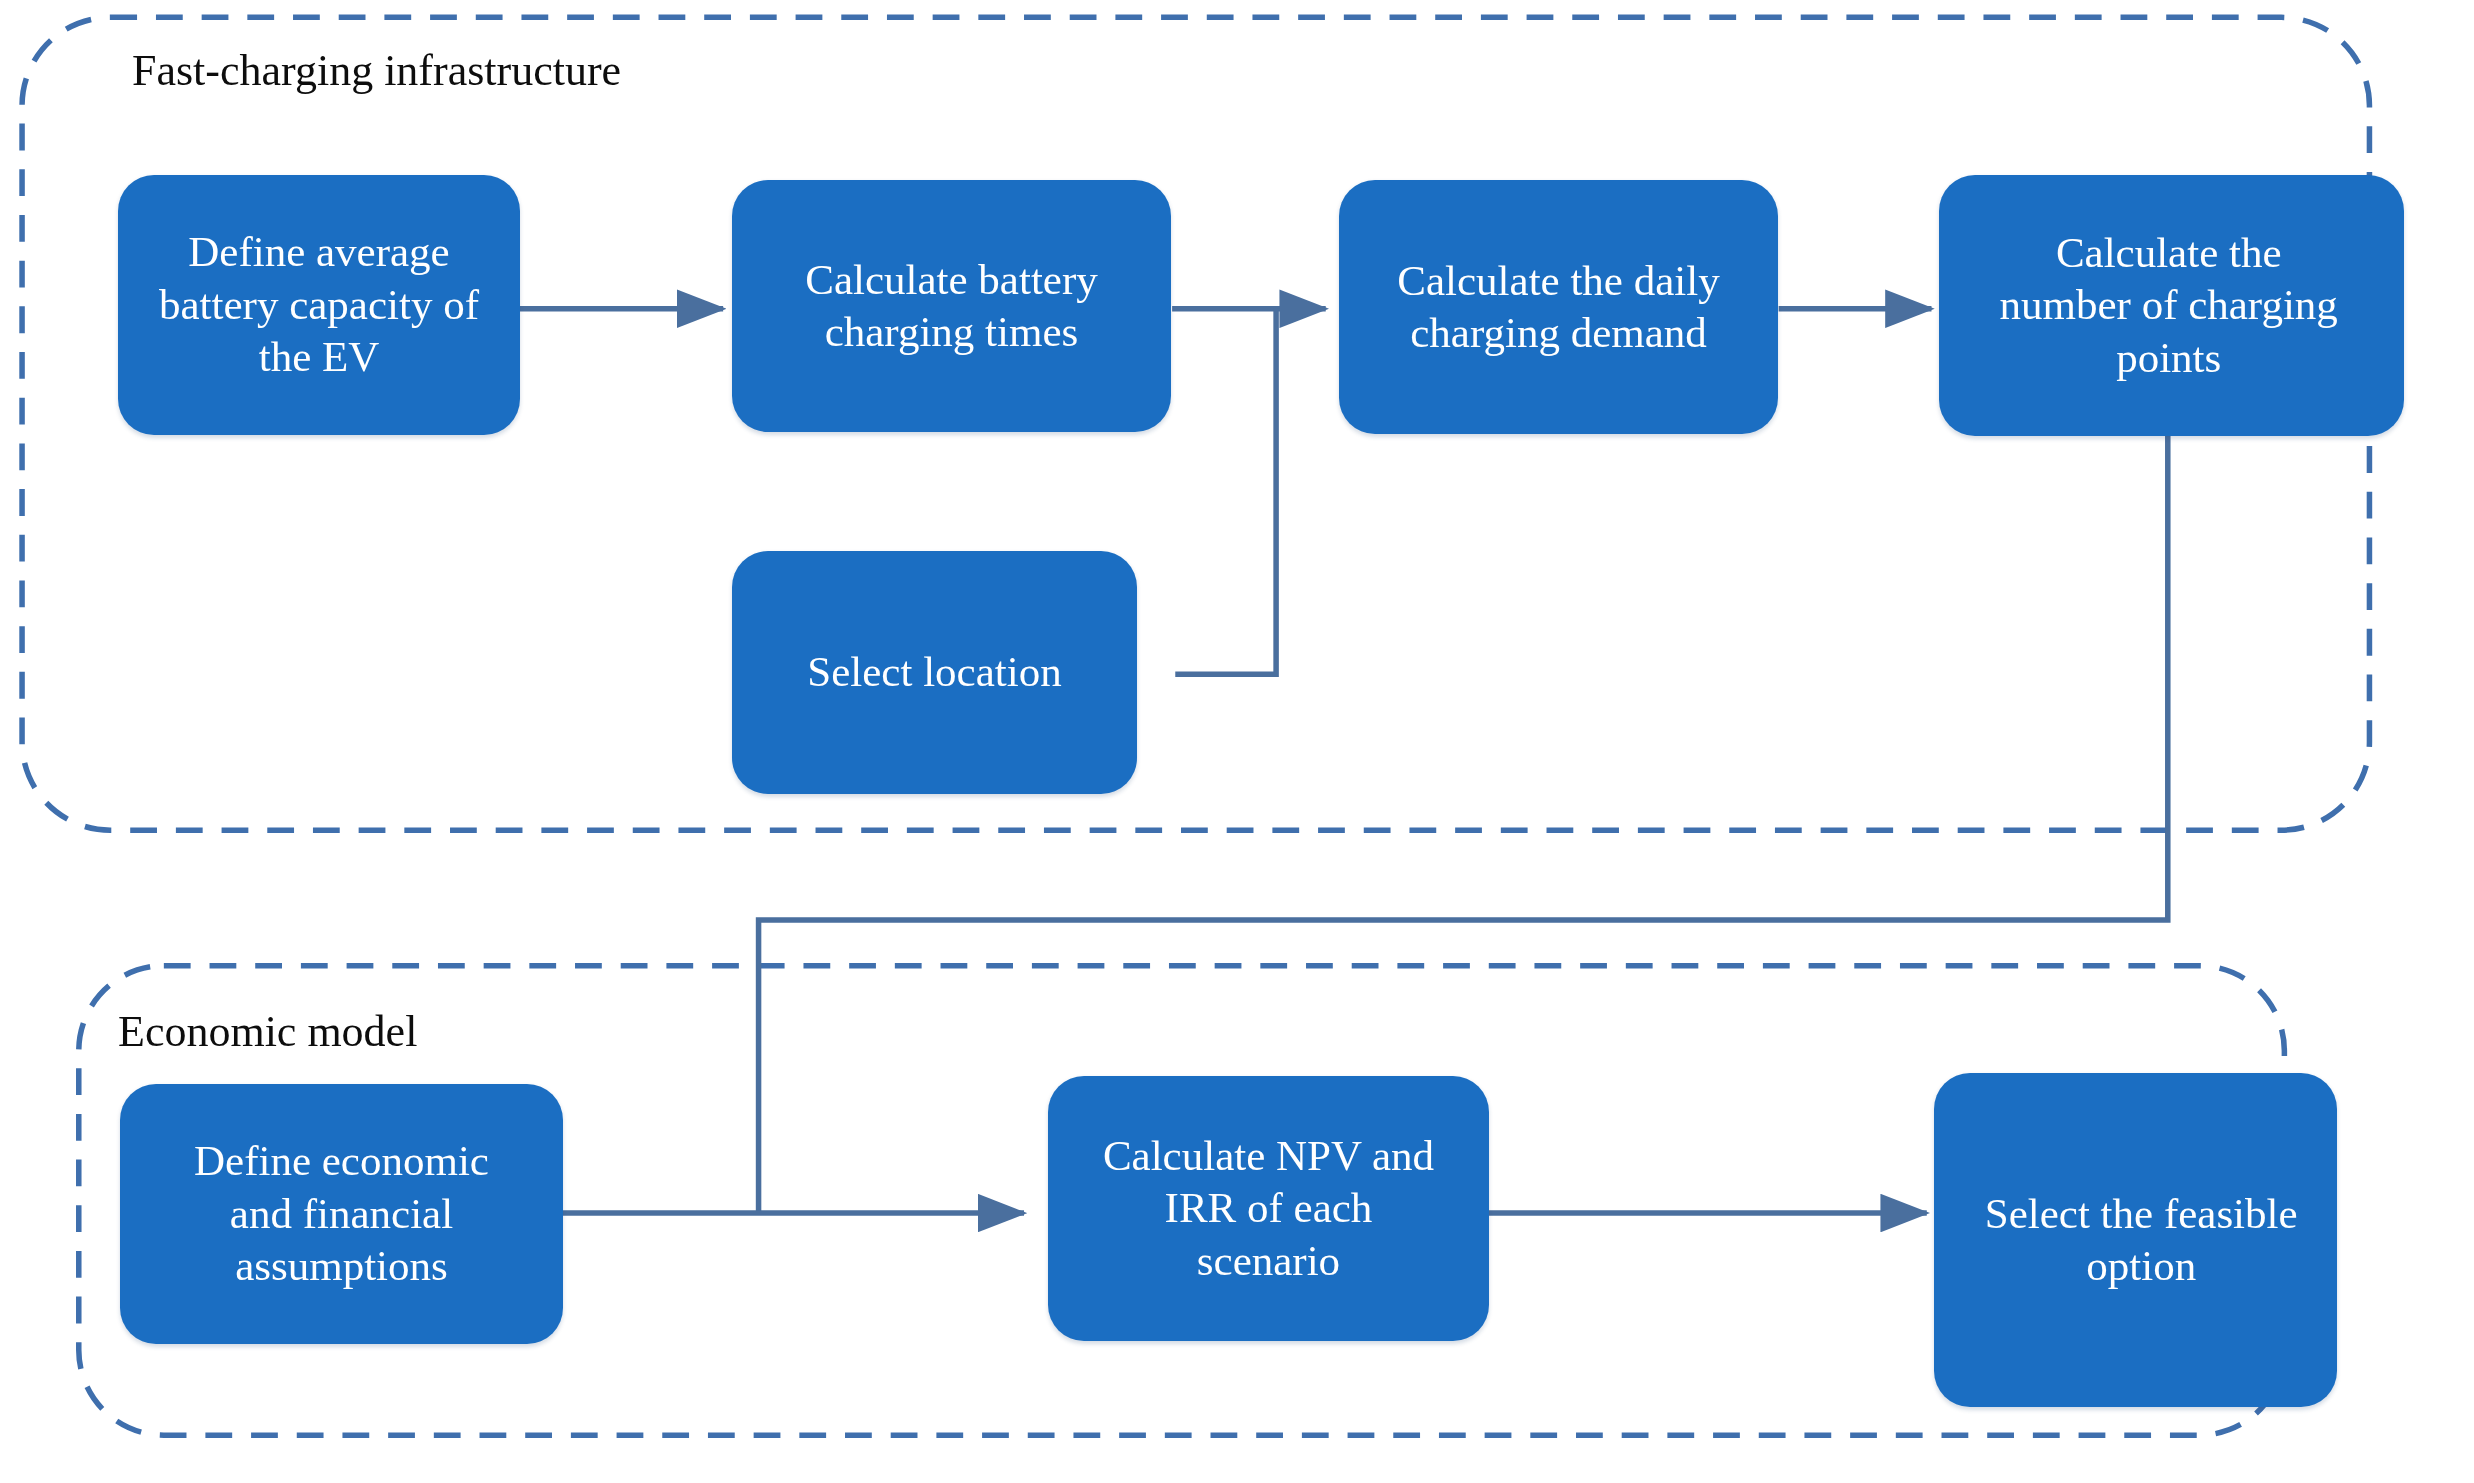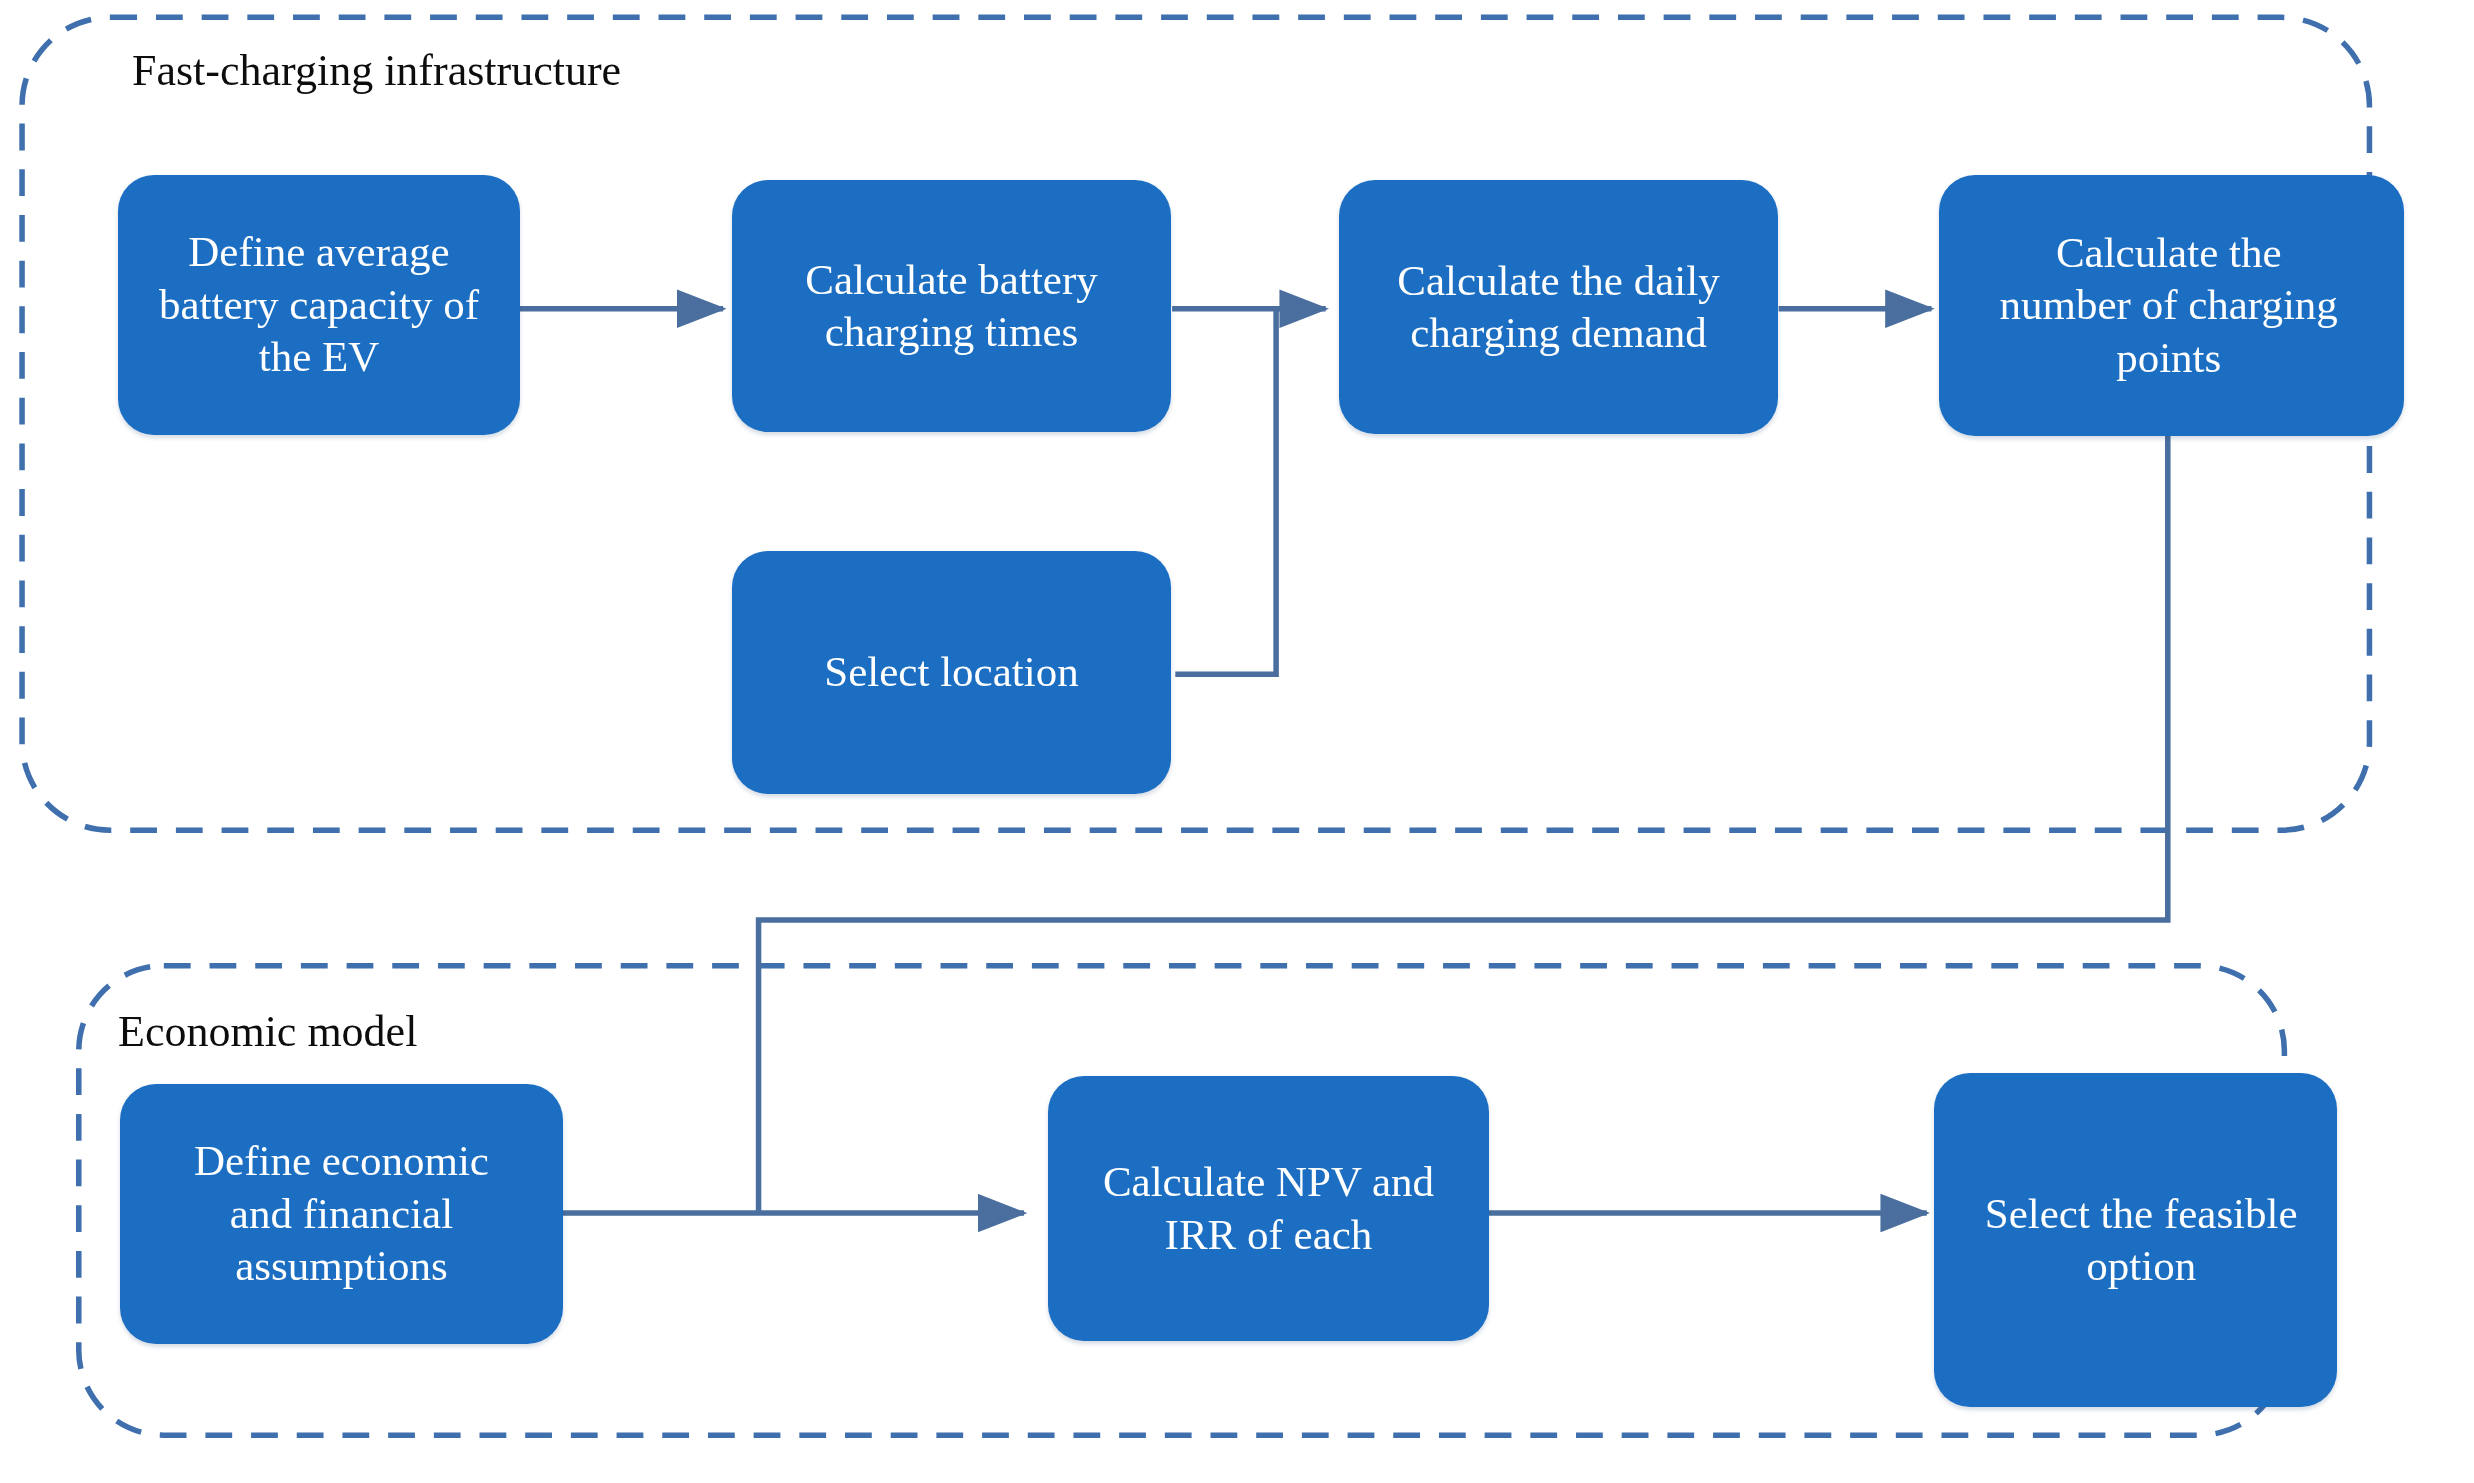--- a/index.html
+++ b/index.html
@@ -59,21 +59,21 @@
     </div>
   </div>
 
   <div class="node" style="left:732px;top:180px;width:439px;height:252px;">
     <div>
       <span>Calculate battery</span>
       <span>charging times</span>
     </div>
   </div>
 
-  <div class="node" style="left:732px;top:551px;width:439px;height:243px;">
+  <div class="node" style="left:732px;top:551px;width:405px;height:243px;">
     <div>
       <span>Select location</span>
     </div>
   </div>
 
   <div class="node" style="left:1339px;top:180px;width:439px;height:254px;">
     <div>
       <span>Calculate the daily</span>
       <span>charging demand</span>
     </div>
@@ -92,20 +92,21 @@
       <span>Define economic</span>
       <span>and financial</span>
       <span>assumptions</span>
     </div>
   </div>
 
   <div class="node" style="left:1048px;top:1076px;width:441px;height:265px;">
     <div>
       <span>Calculate NPV and</span>
       <span>IRR of each</span>
+      <span>scenario</span>
     </div>
   </div>
 
   <div class="node" style="left:1934px;top:1073px;width:403px;height:334px;padding-left:24px;">
     <div>
       <span>Select the feasible</span>
       <span>option</span>
     </div>
   </div>
 

